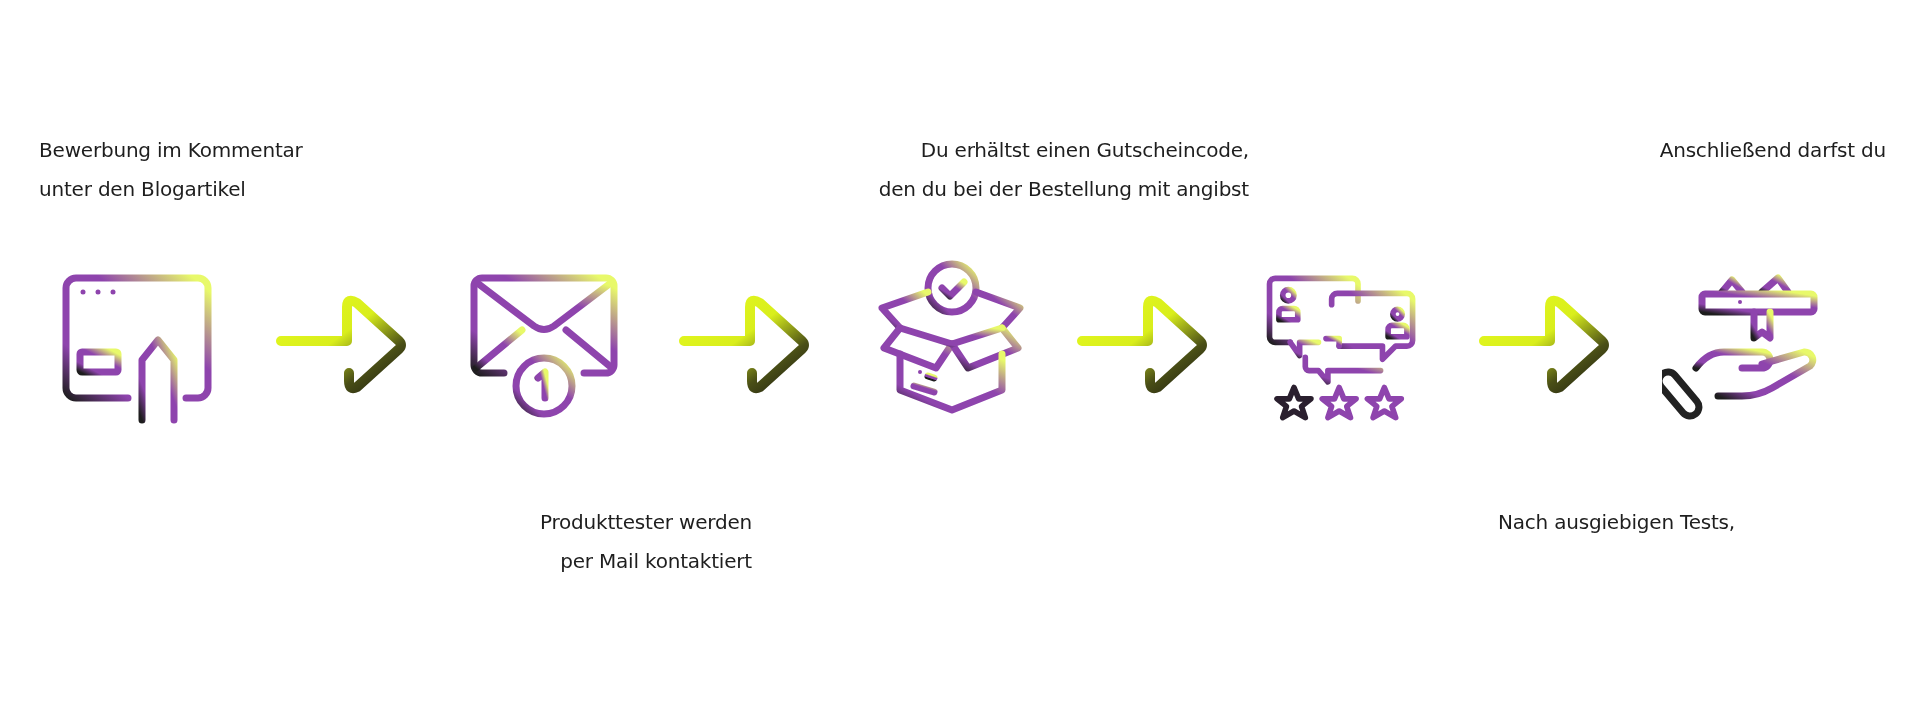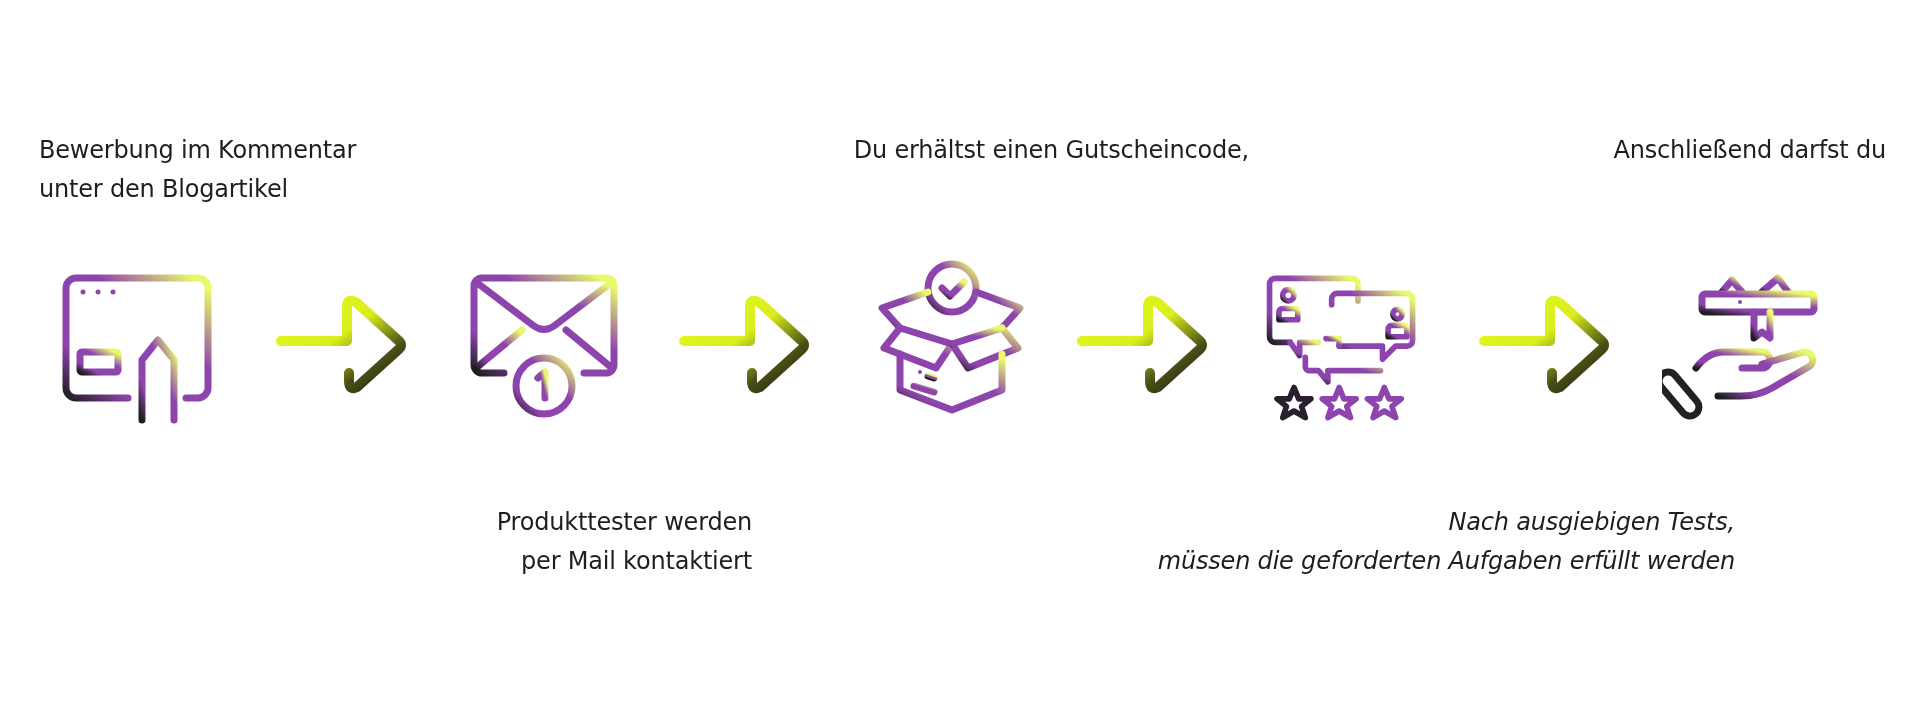--- a/index.html
+++ b/index.html
@@ -10,21 +10,21 @@
   body {
     width: 1920px;
     height: 716px;
     position: relative;
     overflow: hidden;
     font-family: "DejaVu Sans", sans-serif;
     color: #1c1c1c;
   }
   .label {
     position: absolute;
-    font-size: 24px;
+    font-size: 20px;
     line-height: 39px;
     letter-spacing: -0.2px;
     white-space: nowrap;
     color: #1e1e1e;
   }
   .label span { display: block; }
   .left { text-align: left; }
   .center { text-align: right; }
   .right { }
 
@@ -64,34 +64,34 @@
   </defs>
 </svg>
 
 <div class="label left" style="left:39px; top:131px;">
   <span>Bewerbung im Kommentar</span>
   <span>unter den Blogartikel</span>
 </div>
 
 <div class="label center" style="left:649px; width:600px; top:131px;">
   <span>Du erhältst einen Gutscheincode,</span>
+  <span>den du bei der Bestellung mit angibst</span>
 </div>
 
 <div class="label right" style="right:34px; top:131px;">
   <span>Anschließend darfst du</span>
 </div>
 
 <div class="label center" style="left:352px; width:400px; top:503px;">
   <span>Produkttester werden</span>
   <span>per Mail kontaktiert</span>
 </div>
 
-<div class="label center" style="left:955px; width:780px; top:503px;font-style:italic;">
+<div class="label center" style="left:955px; width:780px; top:503px;">
   <span>Nach ausgiebigen Tests,</span>
-  <span>müssen die geforderten Aufgaben erfüllt werden</span>
 </div>
 
 <div class="icon" style="left:58px; top:268px;">
   <svg viewBox="0 0 160 160" fill="none" stroke="url(#iconGrad)" stroke-width="7" stroke-linecap="round" stroke-linejoin="round">
 
     <path d="M 70 130 H 18 a 10 10 0 0 1 -10 -10 V 20 a 10 10 0 0 1 10 -10 H 140 a 10 10 0 0 1 10 10 V 120 a 10 10 0 0 1 -10 10 H 128"></path>
 
     <line x1="8" y1="38" x2="150" y2="38"></line>
 
     <circle cx="25" cy="24" r="2.5" fill="#8e44ad" stroke="none"></circle>

